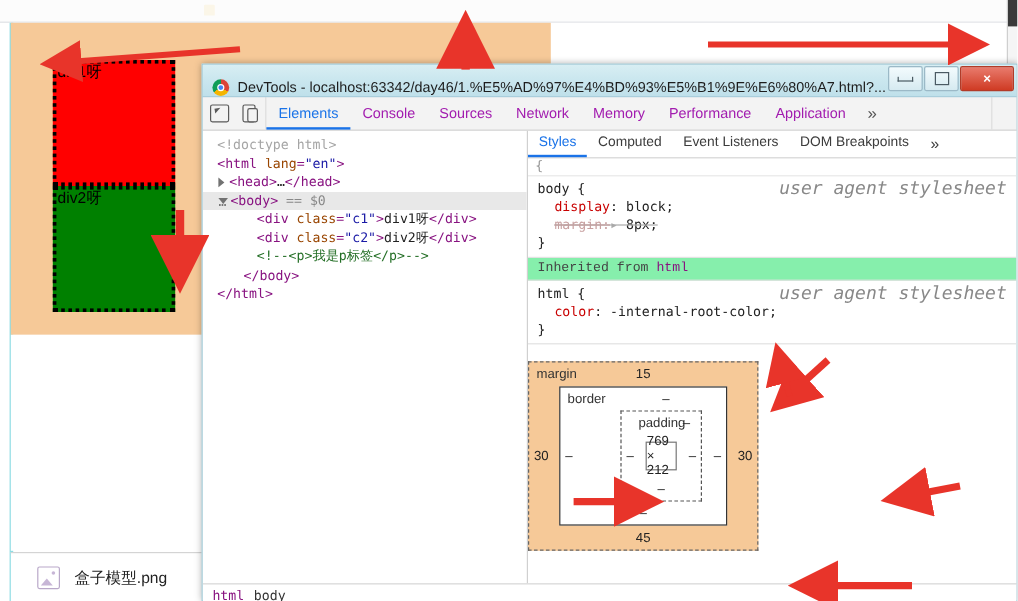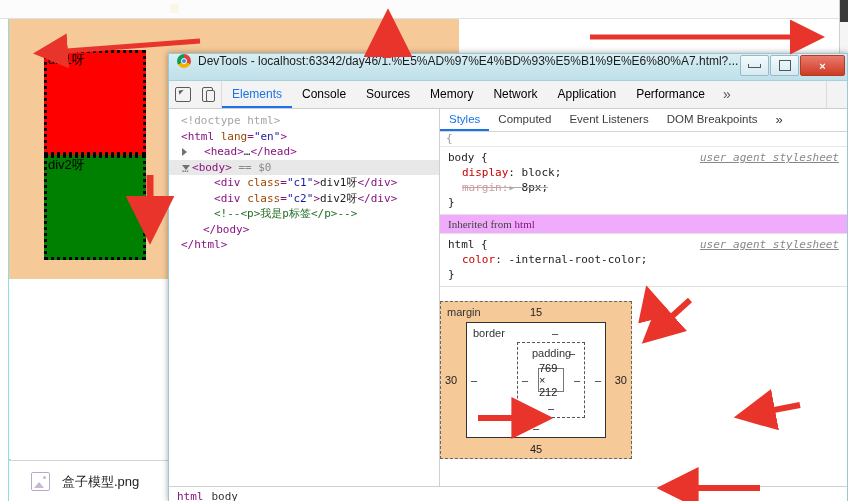--- a/index.html
+++ b/index.html
@@ -64,21 +64,21 @@
     position:absolute; left:168px; top:53px; width:680px; height:448px;
     background:#f0f0f0;
     border:1px solid #9bc8d6;
     box-sizing:border-box;
     box-shadow:0 0 6px rgba(0,0,0,.35);
   }
   #dt-titlebar {
     position:relative; height:26px;
     background:linear-gradient(to bottom,#d8eef3 0%, #cbe7ef 45%, #bfe0ea 100%);
     border-bottom:1px solid #a9cedc;
-    display:flex; align-items:flex-start; padding-left:8px;
+    display:flex; align-items:flex-end; padding-left:8px;
   }
   #chrome-logo { width:14px;height:14px;border-radius:50%;
      background:conic-gradient(#db4437 0 33%, #f4b400 0 66%, #0f9d58 0 100%);
      position:relative; flex:none; margin-right:7px;}
   #chrome-logo:after{content:"";position:absolute;left:4px;top:4px;width:6px;height:6px;border-radius:50%;background:#4285f4;border:1px solid #fff;box-sizing:border-box;}
   #dt-title { font-size:12px; color:#1d1d1d; white-space:nowrap; overflow:hidden; text-overflow:clip; max-width:545px; }
   .win-btns { position:absolute; right:2px; top:1px; display:flex; gap:1px; }
   .win-btn {
     width:27px;height:19px; border:1px solid #9bb9c7; border-radius:2px;
     background:linear-gradient(to bottom,#f3fbfd,#d6eaf1);
@@ -96,21 +96,21 @@
   }
   .tb-icon-group { display:flex; align-items:center; padding:0 5px; gap:6px; border-right:1px solid #dcdcdc;}
   .tb-icon { width:18px;height:18px; position:relative; display:flex;align-items:center;justify-content:center;}
   .insp-box{width:14px;height:13px;border:1.4px solid #5a5a5a;border-radius:2px;position:relative;}
   .insp-box:after{content:"";position:absolute;left:3px;top:2px;width:0;height:0;border-left:5px solid #5a5a5a;border-bottom:4px solid transparent;border-right:3px solid transparent;transform:rotate(-10deg);}
   .dev-box{width:9px;height:13px;border:1.4px solid #5a5a5a;border-radius:2px;}
   .dev-box2{position:absolute;left:8px;top:4px;width:7px;height:10px;border:1.4px solid #5a5a5a;border-radius:2px;background:#f3f3f3;}
   #dt-tabs { display:flex; align-items:stretch; flex:1; }
   .dt-tab {
     padding:0 10px; display:flex; align-items:center;
-    font-size:12px; color:#000000; white-space:nowrap;
+    font-size:12px; color:#a21caf; white-space:nowrap;
     border-bottom:2px solid transparent;
   }
   .dt-tab.active { color:#1a73e8; border-bottom-color:#1a73e8; }
   .dt-tab.more { font-size:14px; color:#555; padding:0 8px;}
   #dt-kebab { width:20px; display:flex;align-items:center;justify-content:center; border-left:1px solid #dcdcdc;}
   .kebab-dot{width:2.5px;height:2.5px;background:#5a5a5a;border-radius:50%;margin:1px 0;}
 
   
   #dt-main { display:flex; height:calc(448px - 26px - 27px - 18px); }
   #dom-pane { width:270px; background:#fff; border-right:1px solid #d0d0d0; position:relative; overflow:hidden;}
@@ -137,27 +137,27 @@
   #styles-tabs { height:22px; border-bottom:1px solid #d5d5d5; display:flex; align-items:stretch; background:#fff;}
   .st-tab { padding:0 9px; display:flex;align-items:center; font-size:11.5px; color:#3c3c3c; border-bottom:2px solid transparent; white-space:nowrap;}
   .st-tab.active { color:#1a73e8; border-bottom-color:#1a73e8; }
   .st-tab.more { font-size:13px; }
   #styles-filterbar { height:24px; border-bottom:1px solid #e0e0e0; display:flex; align-items:center; padding:0 6px; gap:8px;}
   #styles-filter-input { flex:1; border:none; outline:none; font-size:12px; color:#9a9a9a; background:transparent; font-family:"Liberation Sans",sans-serif;}
   .filter-tool { font-family:"DejaVu Sans Mono","Liberation Mono",monospace; font-size:11px; color:#5f5f5f; }
   .plus-tool { font-size:16px; color:#5f5f5f; line-height:1; }
   #styles-blankrow { height:14px; border-bottom:1px solid #e8e8e8; font-family:"DejaVu Sans Mono",monospace; font-size:11px; color:#999; padding-left:6px;}
   .css-block { font-family:"DejaVu Sans Mono","Liberation Mono",monospace; font-size:11px; line-height:15px; padding:3px 6px 4px 8px; border-bottom:1px solid #e2e2e2; position:relative; color:#222;}
-  .css-origin { position:absolute; right:8px; top:3px; font-style:italic; color:#888; font-size:11px;text-decoration:underline;}
+  .css-origin { position:absolute; right:8px; top:3px; font-style:italic; color:#888; font-size:15px;}
   .sel-name { font-style:normal; color:#222; }
   .prop { color:#c80000; }
   .val { color:#222; }
   .strike { text-decoration:line-through; color:#aaa; }
   .strike .prop { color:#c8a0a0; text-decoration:line-through;}
-  .inherit-row { font-size:11px; font-family:Liberation Serif, serif; padding:3px 8px; border-bottom:1px solid #e2e2e2; color:#444; background:#f0abfc;}
+  .inherit-row { font-size:11px; font-family:Liberation Mono, monospace; padding:3px 8px; border-bottom:1px solid #e2e2e2; color:#444; background:#86efac;}
   .inherit-row .h { color:#881280; }
 
   
   #boxmodel-wrap { padding:14px 0 0 0; display:flex; justify-content:flex-start; }
   #bm-margin {
     width:192px; height:158px; background:#f6c998; border:1px dashed #666;
     position:relative; box-sizing:border-box;
     font-family:"Liberation Sans",sans-serif; font-size:11px; color:#222;
   }
   .bm-label { position:absolute; left:6px; top:4px; font-size:11px; color:#333;}
@@ -248,38 +248,38 @@
           </span>
         <span class="tb-icon">
             <span class="dev-box"></span>
             <span class="dev-box2"></span>
           </span>
       </span>
       <span id="dt-tabs">
         <span class="dt-tab active">Elements</span>
         <span class="dt-tab">Console</span>
         <span class="dt-tab">Sources</span>
+        <span class="dt-tab">Network</span>
         <span class="dt-tab">Memory</span>
-        <span class="dt-tab">Network</span>
+        <span class="dt-tab">Performance</span>
         <span class="dt-tab">Application</span>
-        <span class="dt-tab">Performance</span>
         <span class="dt-tab more">»</span>
       </span>
       <span id="dt-kebab">
         <span><span class="kebab-dot"></span><span class="kebab-dot"></span><span class="kebab-dot"></span></span>
       </span>
     </div>
 
     <div id="dt-main">
 
       <div id="dom-pane">
         <div id="dom-tree">
             <div class="dom-line" style="padding-left: 12px;"><span class="doctype">&lt;!doctype html&gt;</span></div>
             <div class="dom-line" style="padding-left: 12px;"><span class="punc">&lt;</span><span class="tag">html</span><span class=""> </span><span class="attrname">lang</span><span class="punc">=</span><span class="attrval">"en"</span><span class="punc">&gt;</span></div>
-            <div class="dom-line" style="padding-left: 35px;"><span class="tri" style="left: 13px;"></span><span class="punc">&lt;</span><span class="tag">head</span><span class="punc">&gt;</span><span class="txt">…</span><span class="punc">&lt;/</span><span class="tag">head</span><span class="punc">&gt;</span></div>
+            <div class="dom-line" style="padding-left: 22px;"><span class="tri" style="left: 13px;"></span><span class="punc">&lt;</span><span class="tag">head</span><span class="punc">&gt;</span><span class="txt">…</span><span class="punc">&lt;/</span><span class="tag">head</span><span class="punc">&gt;</span></div>
             <div class="dom-line sel" style="padding-left: 23px;"><span class="ellipsis-badge" style="left: 13px;">…</span><span class="tri open" style="left: 13px;"></span><span class="punc">&lt;</span><span class="tag">body</span><span class="punc">&gt;</span><span class=""> </span><span class="dollar">== $0</span></div>
             <div class="dom-line" style="padding-left: 45px;"><span class="punc">&lt;</span><span class="tag">div</span><span class=""> </span><span class="attrname">class</span><span class="punc">=</span><span class="attrval">"c1"</span><span class="punc">&gt;</span><span class="txt">div1呀</span><span class="punc">&lt;/</span><span class="tag">div</span><span class="punc">&gt;</span></div>
             <div class="dom-line" style="padding-left: 45px;"><span class="punc">&lt;</span><span class="tag">div</span><span class=""> </span><span class="attrname">class</span><span class="punc">=</span><span class="attrval">"c2"</span><span class="punc">&gt;</span><span class="txt">div2呀</span><span class="punc">&lt;/</span><span class="tag">div</span><span class="punc">&gt;</span></div>
             <div class="dom-line" style="padding-left: 45px;"><span class="cmt">&lt;!--&lt;p&gt;我是p标签&lt;/p&gt;--&gt;</span></div>
             <div class="dom-line" style="padding-left: 34px;"><span class="punc">&lt;/</span><span class="tag">body</span><span class="punc">&gt;</span></div>
             <div class="dom-line" style="padding-left: 12px;"><span class="punc">&lt;/</span><span class="tag">html</span><span class="punc">&gt;</span></div>
           </div>
       </div>
 
       <div id="styles-pane">

